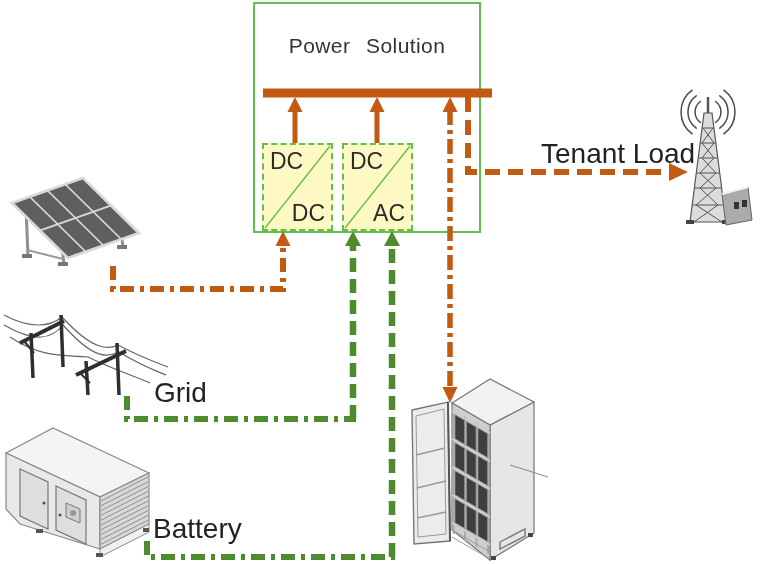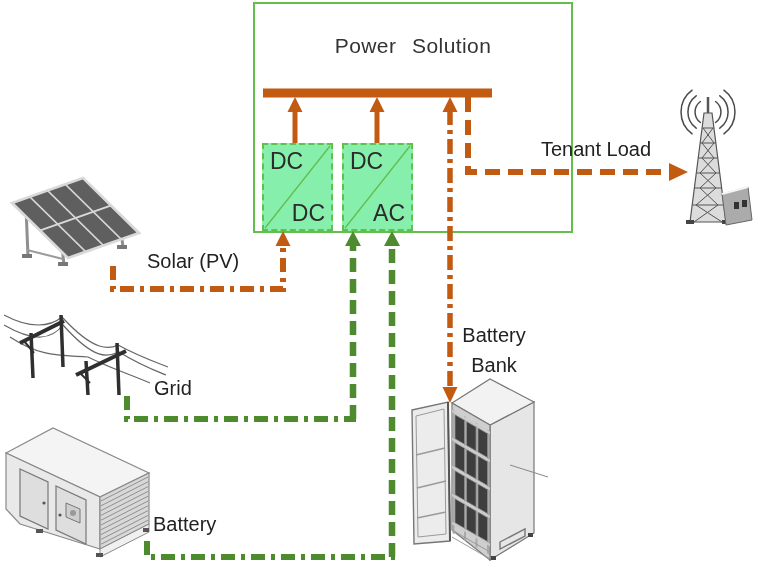--- a/index.html
+++ b/index.html
@@ -7,35 +7,35 @@
     position:relative;width:766px;height:564px;background:#fff;overflow:hidden;
     font-family:"Liberation Sans",sans-serif;color:var(--text,#262626);
   }
   .stage svg{display:block;}
   .abs{position:absolute;}
   
   .ln-o{stroke:var(--orange);}   .fill-o{fill:var(--orange);}
   .ln-g{stroke:var(--green-line);} .fill-g{fill:var(--green-line);}
   
   .power-box{
-    position:absolute;left:253px;top:2px;width:320px;height:231px;
+    position:absolute;left:253px;top:2px;width:228px;height:231px;
     border:2px solid var(--green-border);box-sizing:border-box;background:#fff;
   }
   .power-title{
     margin-top:30px;text-align:center;font-size:21px;color:#333;
     word-spacing:0.45em;letter-spacing:0.02em;
   }
   .conv{
     position:absolute;width:71px;height:88px;box-sizing:border-box;
-    border:2px dashed var(--green-border);background:#86efac;
+    border:2px dashed var(--green-border);background:#fef9c3;
   }
   .conv svg{position:absolute;left:0;top:0;width:100%;height:100%;}
   .conv .in {position:absolute;left:6px;top:3px;font-size:23px;color:#2b2b2b;}
   .conv .out{position:absolute;right:6px;bottom:2px;font-size:23px;color:#2b2b2b;}
-  .lbl{position:absolute;font-size:20px;color:#222;white-space:nowrap;}
+  .lbl{position:absolute;font-size:28px;color:#222;white-space:nowrap;}
   .lbl-battery{white-space:normal;width:88px;text-align:center;line-height:1.5;}
   .overlay{position:absolute;left:0;top:0;pointer-events:none;}
 </style>
 </head>
 <body>
 
 <div class="stage">
 
   <svg class="abs" style="left:0px;top:168px" width="150" height="125" viewBox="0 0 150 125">
     <line x1="26" y1="40" x2="28" y2="88" stroke="#8f8f8f" stroke-width="3"></line>
@@ -189,24 +189,22 @@
   </div>
 
   <div class="conv" style="left:342px;top:143px">
     <svg viewBox="0 0 67 84" preserveAspectRatio="none">
       <line x1="1" y1="83" x2="66" y2="1" stroke="var(--green-border)" stroke-width="1.3"></line>
     </svg>
     <span class="in">DC</span>
     <span class="out">AC</span>
   </div>
 
-  <div class="lbl" style="left:147px;top:250px">Solar (PV)</div>
   <div class="lbl" style="left:154px;top:377px">Grid</div>
   <div class="lbl" style="left:153px;top:513px">Battery</div>
-  <div class="lbl lbl-battery" style="left:450px;top:320px">Battery Bank</div>
   <div class="lbl" style="left:541px;top:138px">Tenant Load</div>
 
   <svg class="overlay" width="766" height="564" viewBox="0 0 766 564">
 
     <line class="ln-o" x1="263" y1="93" x2="492" y2="93" stroke-width="9"></line>
 
     <line class="ln-o" x1="295" y1="143" x2="295" y2="109" stroke-width="5"></line>
     <polygon class="fill-o" points="295,97 287.5,112 302.5,112"></polygon>
 
     <line class="ln-o" x1="377" y1="143" x2="377" y2="109" stroke-width="5"></line>

